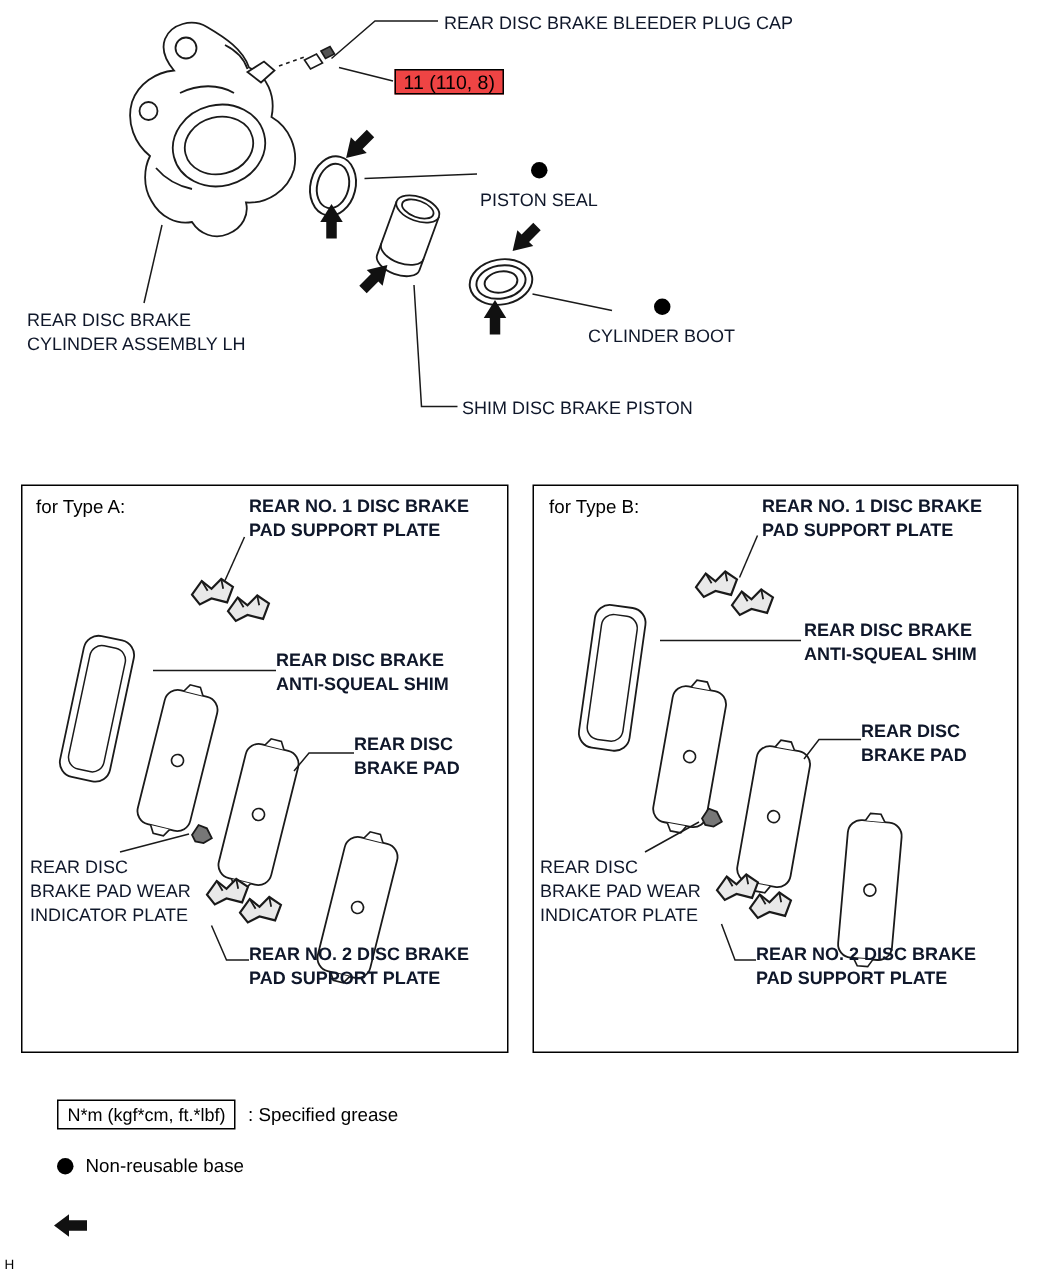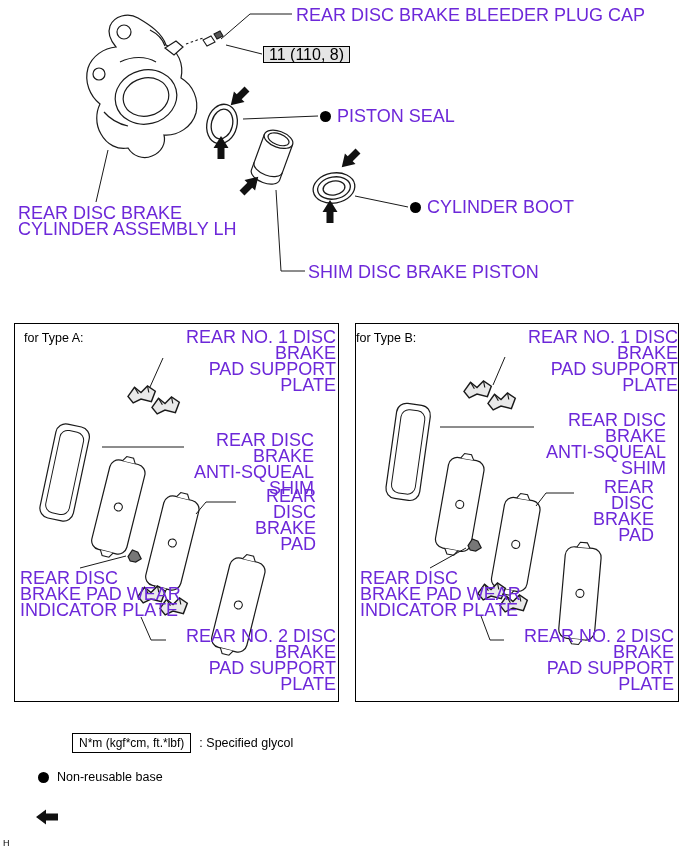--- a/index.html
+++ b/index.html
@@ -2,34 +2,34 @@
 <html><head>
 <meta charset="utf-8">
 <style>
   html,body { margin:0; padding:0; background:#fff; }
   .page {
     position:relative; width:691px; height:854px; background:#ffffff;
     font-family:"Liberation Sans", sans-serif; color:#000; overflow:hidden;
   }
   .art { position:absolute; left:0; top:0; }
   .lbl {
-    position:absolute; font-size:18px; line-height:16px;
-    white-space:pre-line; color:#6d28d9;
+    position:absolute; font-size:12px; line-height:16px;
+    white-space:pre-line; color:#0f172a;
   }
-  .center { text-align:right; }
-  .row { display:flex; align-items:center; gap:6px; white-space:nowrap; }
+  .center { text-align:left;font-weight:bold; }
+  .row { display:flex; align-items:center; gap:6px; white-space:nowrap;flex-direction:column; }
   .dot { width:11px; height:11px; background:#000; border-radius:50%; display:inline-block; flex:0 0 auto; }
   .torque-box {
-    position:absolute; border:1px solid #000; font-size:16px;
-    line-height:13px; padding:1px 5px; background:#e5e5e5; white-space:nowrap;
+    position:absolute; border:1px solid #000; font-size:13px;
+    line-height:13px; padding:1px 5px; background:#ef4444; white-space:nowrap;
   }
   .type-box { position:absolute; border:1.3px solid #000; }
   .box-title { position:absolute; font-size:12.5px;text-align:right; }
   .legend-row { position:absolute; display:flex; align-items:center; gap:8px; font-size:12.5px; white-space:nowrap; }
-  .legend-torque-box { border:1px solid #000; padding:2px 6px; font-size:12px; line-height:14px;margin-left:34px; }
+  .legend-torque-box { border:1px solid #000; padding:2px 6px; font-size:12px; line-height:14px; }
   .corner { position:absolute; left:3px; top:838px; font-size:9px; }
 </style>
 </head>
 <body>
 
 <div class="page">
 
   <svg class="art" width="691" height="854" viewBox="0 0 691 854">
     <defs>
       <path id="grease-arrow" d="M0,-3.5 L11,-3.5 L11,-7.5 L23,0 L11,7.5 L11,3.5 L0,3.5 Z" fill="#111"></path>
@@ -146,21 +146,21 @@
   <div class="lbl" style="left:296px;top:7px">REAR DISC BRAKE BLEEDER PLUG CAP</div>
 
   <div class="torque-box" style="left:263px;top:46px">11 (110, 8)</div>
 
 
   <div class="lbl row" style="left:320px;top:108px">
     <span class="dot"></span>
     <span>PISTON SEAL</span>
   </div>
 
-  <div class="lbl row" style="left:410px;top:199px">
+  <div class="lbl row" style="left:392px;top:199px">
     <span class="dot"></span>
     <span>CYLINDER BOOT</span>
   </div>
 
   <div class="lbl" style="left:18px;top:205px">REAR DISC BRAKE
 CYLINDER ASSEMBLY LH</div>
 
   <div class="lbl" style="left:308px;top:264px">SHIM DISC BRAKE PISTON</div>
 
   <div class="box-title" style="left:24px;top:331px">for Type A:</div>
@@ -174,41 +174,41 @@
   <div class="lbl center" style="left:236px;top:488px;width:80px">REAR DISC
 BRAKE PAD</div>
 
   <div class="lbl" style="left:20px;top:570px">REAR DISC
 BRAKE PAD WEAR
 INDICATOR PLATE</div>
 
   <div class="lbl center" style="left:166px;top:628px;width:170px">REAR NO. 2 DISC BRAKE
 PAD SUPPORT PLATE</div>
 
-  <div class="box-title" style="left:356px;top:331px">for Type B:</div>
+  <div class="box-title" style="left:366px;top:331px">for Type B:</div>
 
   <div class="lbl center" style="left:508px;top:329px;width:170px">REAR NO. 1 DISC BRAKE
 PAD SUPPORT PLATE</div>
 
   <div class="lbl center" style="left:536px;top:412px;width:130px">REAR DISC BRAKE
 ANTI-SQUEAL SHIM</div>
 
   <div class="lbl center" style="left:574px;top:479px;width:80px">REAR DISC
 BRAKE PAD</div>
 
   <div class="lbl" style="left:360px;top:570px">REAR DISC
 BRAKE PAD WEAR
 INDICATOR PLATE</div>
 
   <div class="lbl center" style="left:504px;top:628px;width:170px">REAR NO. 2 DISC BRAKE
 PAD SUPPORT PLATE</div>
 
   <div class="legend-row" style="left:38px;top:733px">
     <span class="legend-torque-box">N*m (kgf*cm, ft.*lbf)</span>
-    <span>: Specified glycol</span>
+    <span>: Specified grease</span>
   </div>
 
   <div class="legend-row" style="left:38px;top:770px">
     <span class="dot"></span>
     <span>Non-reusable base</span>
   </div>
 
   <div class="legend-row" style="left:36px;top:809px">
     <svg width="22" height="16" viewBox="0 0 22 16">
       <path d="M22,4.5 L10,4.5 L10,0.5 L0,8 L10,15.5 L10,11.5 L22,11.5 Z" fill="#111"></path>

